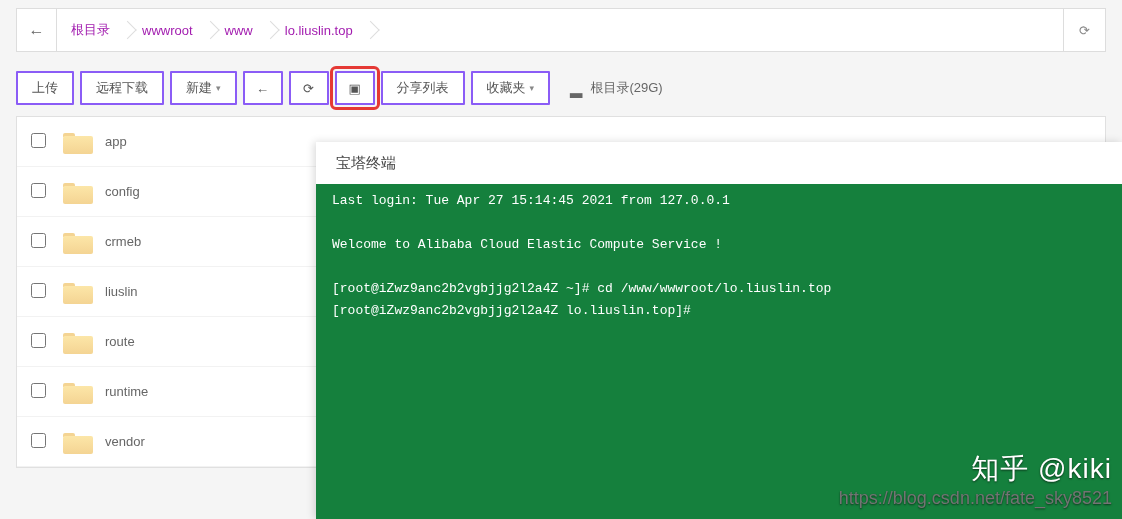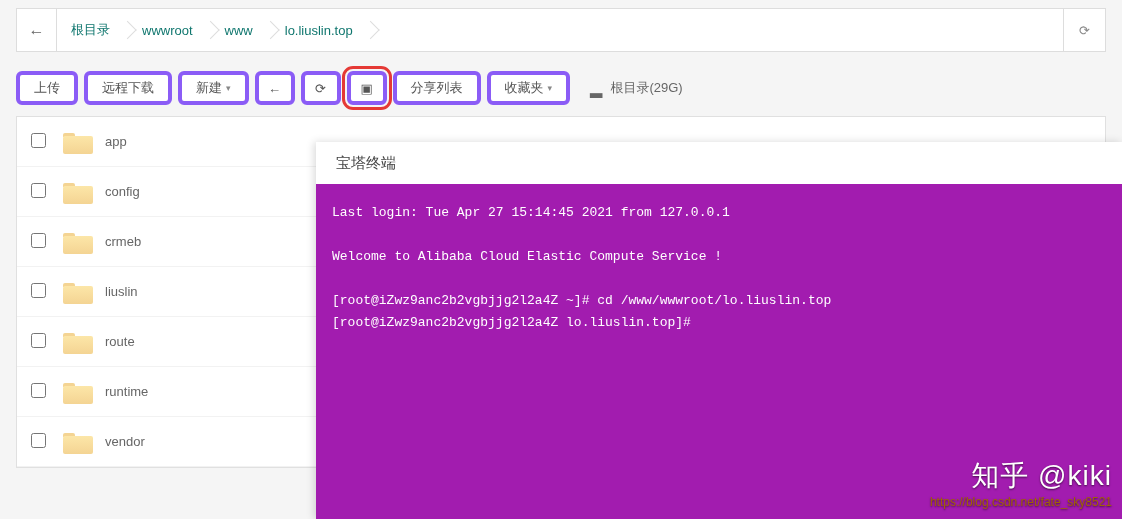--- a/index.html
+++ b/index.html
@@ -1,46 +1,46 @@
 <!DOCTYPE html>
 <html><head>
 <meta charset="utf-8">
 <style>
 *{margin:0;padding:0;box-sizing:border-box}
 body{font-family:"Microsoft YaHei","PingFang SC",Arial,sans-serif;font-size:13px;background:#f5f5f5;color:#555;width:1122px;height:519px;overflow:hidden;position:relative}
 .breadcrumb-bar{display:flex;align-items:center;height:44px;margin:8px 16px;background:#fff;border:1px solid #ddd}
 .bc-back{width:40px;height:42px;display:flex;align-items:center;justify-content:center;border-right:1px solid #ddd;cursor:pointer;font-size:16px;color:#666}
-.bc-item{height:42px;display:flex;align-items:center;padding:0 18px 0 14px;position:relative;cursor:pointer;color:#0f766e}
+.bc-item{height:42px;display:flex;align-items:center;padding:0 18px 0 14px;position:relative;cursor:pointer;color:#a21caf}
 .bc-item:after{content:"";position:absolute;right:-6px;top:50%;width:12px;height:12px;border-top:1px solid #ddd;border-right:1px solid #ddd;transform:translateY(-50%) rotate(45deg);background:#fff}
 .bc-refresh{margin-left:auto;width:42px;height:42px;display:flex;align-items:center;justify-content:center;border-left:1px solid #ddd;cursor:pointer;color:#888}
 .toolbar{display:flex;align-items:center;height:56px;padding:0 16px;gap:6px}
-.tb-btn{height:34px;padding:0 14px;border:4px solid #8b5cf6;background:#fff;display:flex;align-items:center;gap:4px;cursor:pointer;color:#555;border-radius:6px;font-size:13px}
+.tb-btn{height:34px;padding:0 14px;border:2px solid #8b5cf6;background:#fff;display:flex;align-items:center;gap:4px;cursor:pointer;color:#555;border-radius:1px;font-size:13px}
 .tb-btn.icon-only{padding:0 12px;width:40px;justify-content:center}
 .tb-btn .caret{font-size:9px;color:#888}
 .tb-btn.highlighted{outline:3px solid #e53935;outline-offset:2px}
 .disk-info{margin-left:14px;display:flex;align-items:center;gap:8px;color:#666}
 .disk-icon{font-size:16px}
 .file-area{margin:0 16px;background:#fff;border:1px solid #e0e0e0}
 .fh{display:flex;align-items:center;height:44px;border-bottom:1px solid #eee;padding:0 14px}
 .fh-check{width:32px}
 .fh-name{color:#888;display:flex;align-items:center;gap:4px}
 .fh-sort{font-size:10px;color:#bbb}
 .frow{display:flex;align-items:center;height:50px;border-bottom:1px solid #f2f2f2;padding:0 14px}
 .frow .fh-check{width:32px}
 .fico{width:32px;height:26px;margin-right:10px;position:relative}
 .fico:before{content:"";position:absolute;left:0;top:4px;width:12px;height:4px;background:#f4d493;border-radius:2px 2px 0 0}
 .fico:after{content:"";position:absolute;left:0;top:7px;width:30px;height:18px;background:linear-gradient(#fce6a8,#f4d493);border-radius:2px}
 .fname{color:#666}
 input[type=checkbox]{width:15px;height:15px;cursor:pointer}
 .terminal-modal{position:absolute;left:316px;top:142px;right:0;bottom:0;background:#fff;box-shadow:-2px 0 8px rgba(0,0,0,.15)}
 .term-title{height:42px;display:flex;align-items:center;padding:0 20px;color:#444;font-size:15px}
-.term-body{background:#a21caf;color:#fff;font-family:"Courier New",monospace;font-size:13px;line-height:1.7;padding:18px 16px;height:calc(100% - 42px);white-space:pre}
+.term-body{background:#15803d;color:#fff;font-family:"Courier New",monospace;font-size:13px;line-height:1.7;padding:6px 16px;height:calc(100% - 42px);white-space:pre}
 .watermark{position:absolute;right:10px;bottom:10px;text-align:right;color:#fff;text-shadow:0 1px 2px rgba(0,0,0,.6)}
 .watermark .wm-t{font-size:28px;letter-spacing:1px}
-.watermark .wm-u{font-size:12px;color:#a16207}
+.watermark .wm-u{font-size:18px;color:#737373}
 </style>
 </head>
 <body>
 
 <div class="breadcrumb-bar">
   <div class="bc-back">←</div>
   <div class="bc-item">根目录</div>
   <div class="bc-item">wwwroot</div>
   <div class="bc-item">www</div>
   <div class="bc-item">lo.liuslin.top</div>

